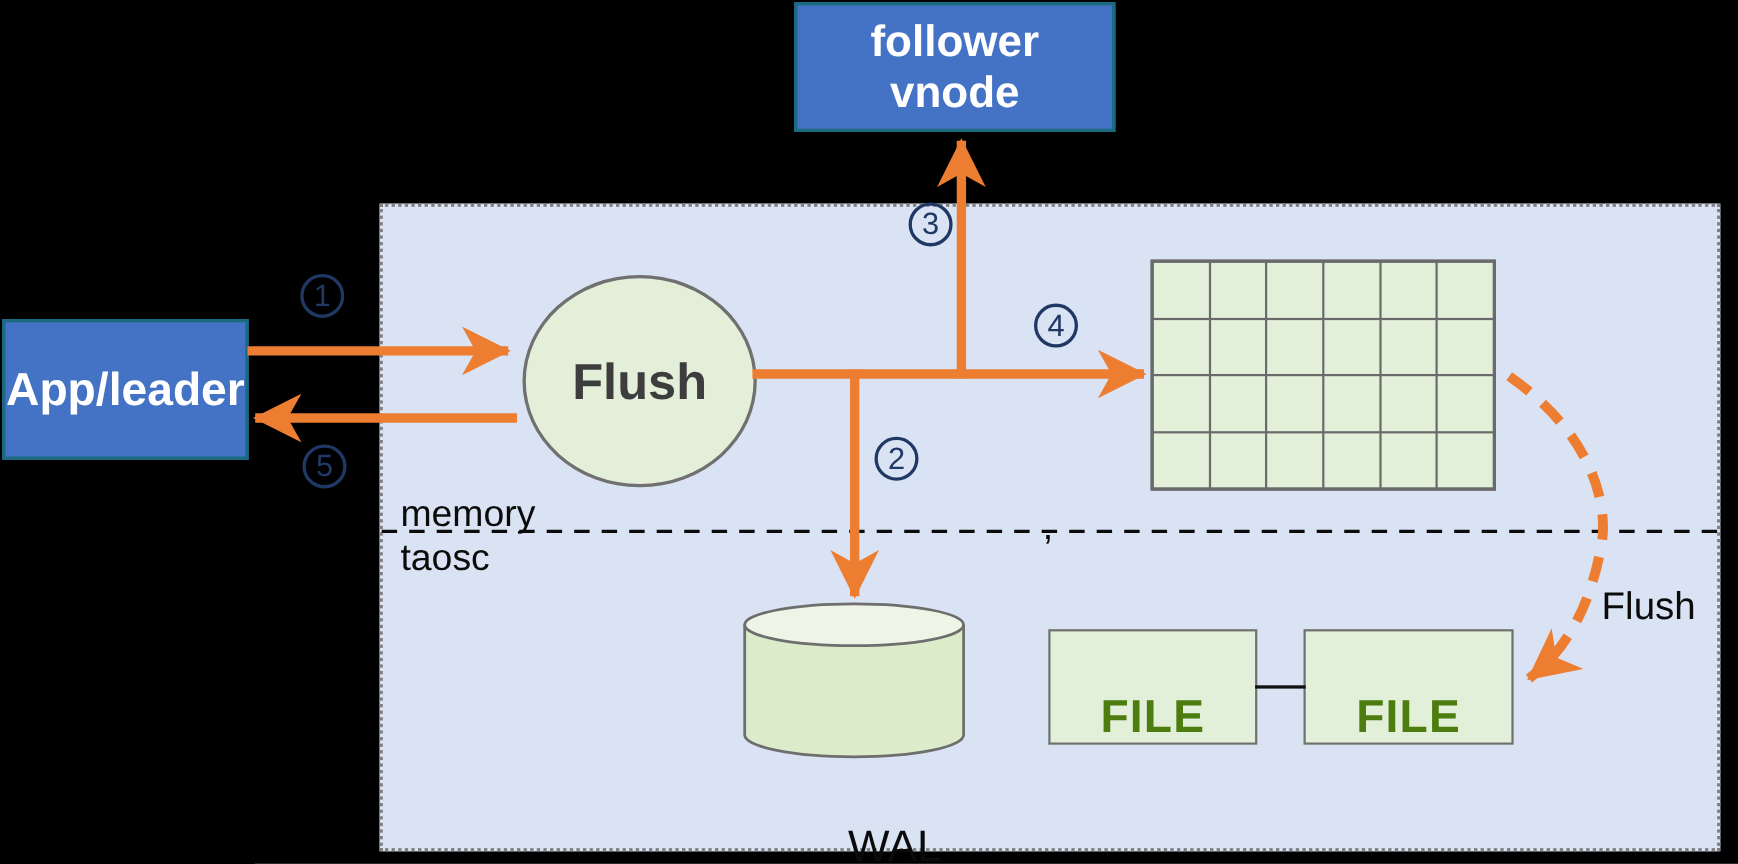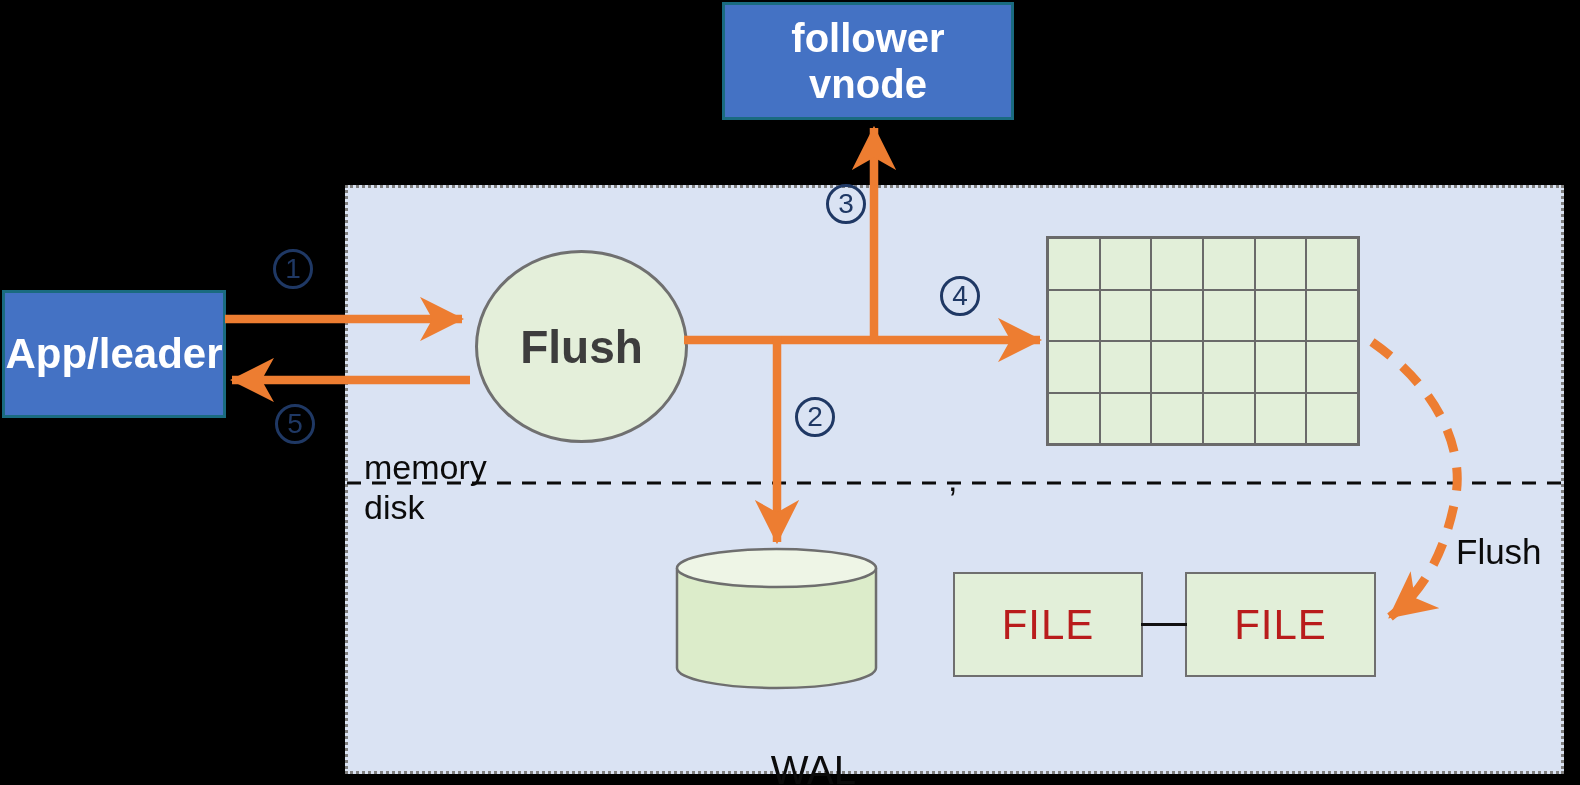--- a/index.html
+++ b/index.html
@@ -30,22 +30,22 @@
   
   #memtable-grid{
     position:absolute;left:1046px;top:236px;width:314px;height:210px;
     display:grid;grid-template-columns:repeat(6,1fr);grid-template-rows:repeat(4,1fr);
     gap:2px;background:#6a6a6a;border:3px solid #6a6a6a;box-sizing:border-box;
   }
   #memtable-grid .cell{background:#e2efd9;}
   
   .file-node{
     position:absolute;top:572px;height:105px;background:#e2efd9;border:2.5px solid #6f6f6f;
-    box-sizing:border-box;display:flex;align-items:center;justify-content:center;
-    font-size:42px;font-weight:normal;color:#b91c1c;letter-spacing:1px;
+    box-sizing:border-box;display:flex;align-items:flex-end;justify-content:center;
+    font-size:42px;font-weight:bold;color:#4d7c0f;letter-spacing:1px;
   }
   #file-left{left:953px;width:190px;}
   #file-right{left:1185px;width:191px;}
   #file-connector{position:absolute;left:1141px;top:623px;width:46px;height:3px;background:#111;}
   
   .lbl{position:absolute;color:#0b0b0b;white-space:nowrap;}
   #memory-label{left:364px;top:448px;font-size:34px;}
   #disk-label{left:364px;top:488px;font-size:34px;}
   #wal-label{left:700px;top:710px;width:156px;text-align:right;font-size:40px;margin-top:38px;}
   #flush-label{left:1456px;top:532px;font-size:35px;}
@@ -138,21 +138,21 @@
     <line x1="684" y1="340" x2="1040" y2="340" stroke="#ED7D31" stroke-width="8.5" marker-end="url(#ah)"></line>
 
     <line x1="874" y1="344" x2="874" y2="128" stroke="#ED7D31" stroke-width="8.5" marker-end="url(#ah)"></line>
 
     <line x1="777" y1="336" x2="777" y2="542" stroke="#ED7D31" stroke-width="8.5" marker-end="url(#ah)"></line>
 
     <path d="M1372,342 C1448,395 1464,460 1455,500 C1444,556 1422,592 1390,617" fill="none" stroke="#ED7D31" stroke-width="9" stroke-dasharray="23 16" marker-end="url(#ah)"></path>
   </svg>
 
   <div id="memory-label" class="lbl">memory</div>
-  <div id="disk-label" class="lbl">disk</div>
+  <div id="disk-label" class="lbl">taosc</div>
   <div id="wal-label" class="lbl">WAL</div>
   <div id="flush-label" class="lbl">Flush</div>
   <div id="stray-comma" class="lbl">,</div>
 
   <div id="step-1" class="step">1</div>
   <div id="step-2" class="step">2</div>
   <div id="step-3" class="step">3</div>
   <div id="step-4" class="step">4</div>
   <div id="step-5" class="step">5</div>
 

